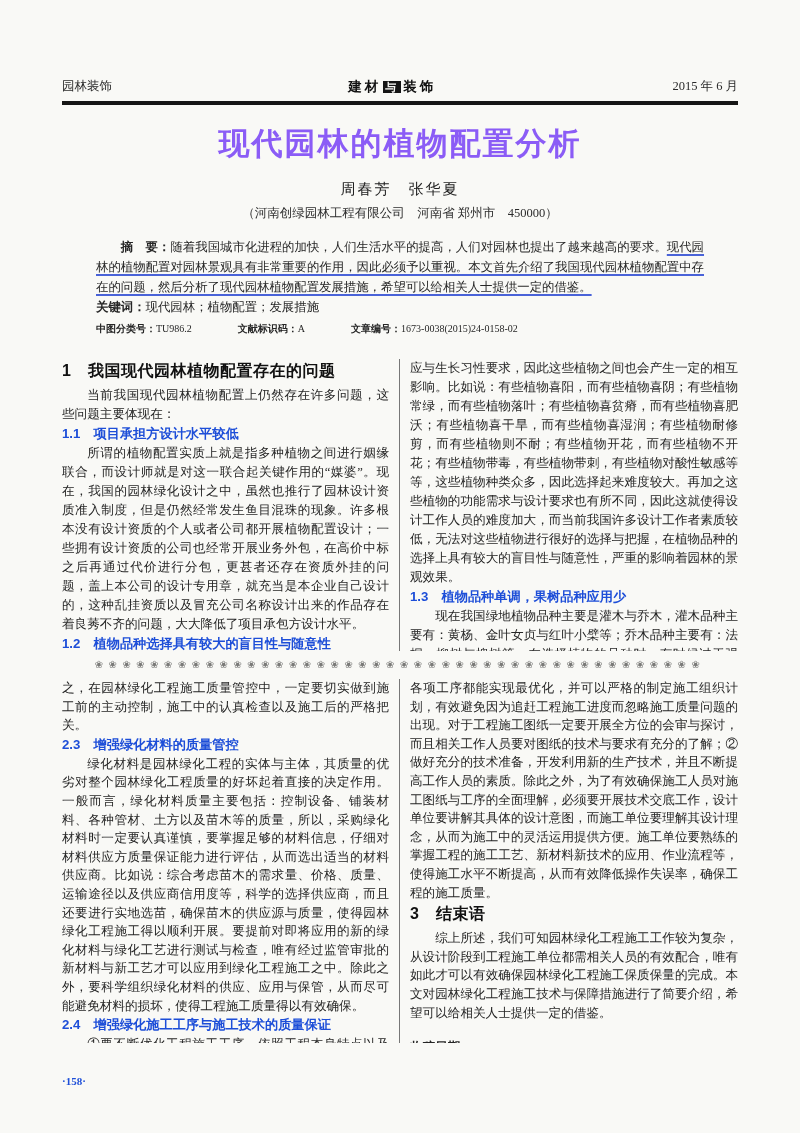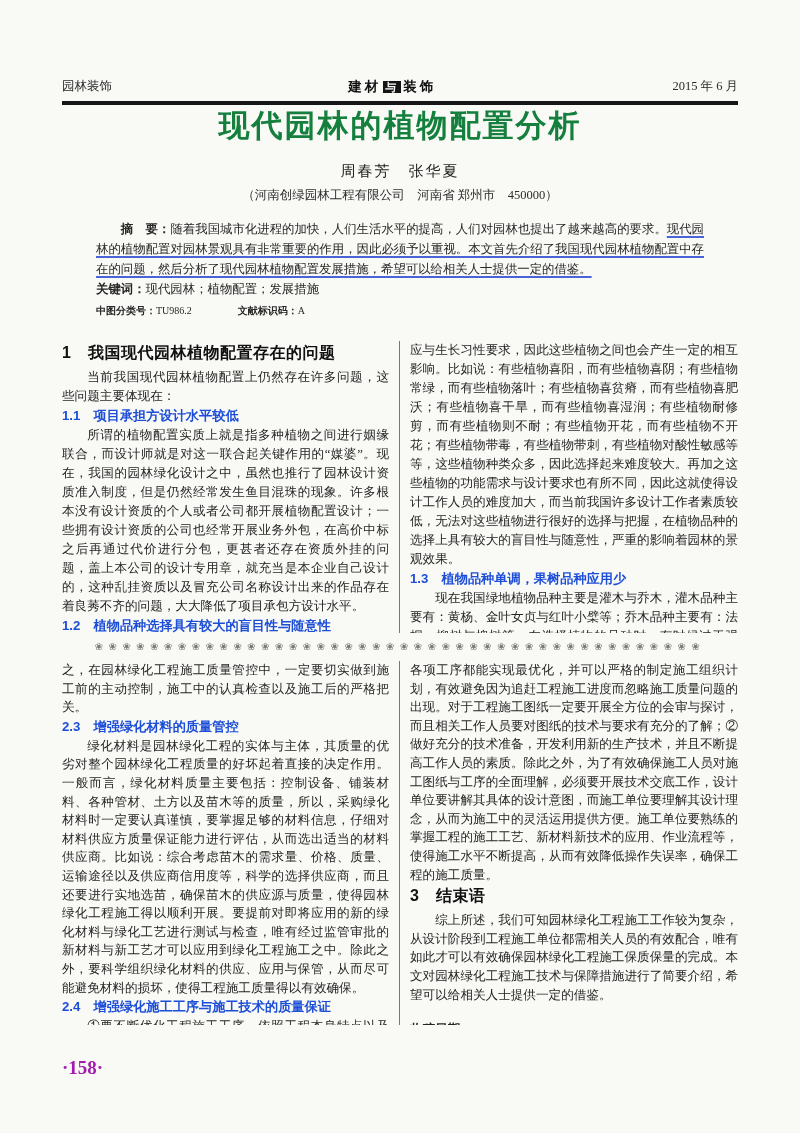--- a/index.html
+++ b/index.html
@@ -11,22 +11,22 @@
   }
   .inner { padding:0 62px; }
   
   .header-row { display:flex; justify-content:space-between; 
     padding-top:78px; font-size:12.5px; color:#2a2a2a; }
   .logo { font-weight:bold; letter-spacing:3px; font-size:13.5px;
     font-family:"Liberation Sans","DejaVu Sans",sans-serif; color:#111; }
   .logo .logo-mid { background:#151515; color:#f9f9f6; padding:0 2px; font-size:11px; margin:0 2px; }
   .rule { margin-top:5px; height:4px; border-top:2px solid #161616; border-bottom:2px solid #161616; }
   
-  .title { margin-top:0; text-align:center; font-size:31px; font-weight:bold;
-    letter-spacing:2px; color:#15803d; font-family:"Liberation Sans","DejaVu Sans",sans-serif; }
+  .title { margin-top:18px; text-align:center; font-size:31px; font-weight:bold;
+    letter-spacing:2px; color:#8b5cf6; font-family:"Liberation Sans","DejaVu Sans",sans-serif; }
   .authors { margin-top:15px; text-align:center; font-size:15px; letter-spacing:2px; color:#222; }
   .affiliation { margin-top:6px; text-align:center; font-size:12.5px; color:#2c2c2c; }
   
   .abstract-block { margin:15px 34px 0 34px; font-size:12.4px; line-height:20px; }
   .abstract-block p { text-align:justify; }
   .abs-p { text-indent:2em; }
   .bl { font-weight:bold; font-family:"Liberation Sans","DejaVu Sans",sans-serif; }
   .hl { text-decoration:underline; text-decoration-color:#4a63d8; text-decoration-thickness:1.5px; text-underline-offset:3px; }
   .meta-row { display:flex; margin-top:2px; font-size:10px; }
   .meta-row .m { white-space:nowrap; }
@@ -43,21 +43,21 @@
   h2.sec-h1 { font-size:16px; font-weight:bold; margin:2px 0 4px 0; color:#111;
     font-family:"Liberation Sans","DejaVu Sans",sans-serif; letter-spacing:0.5px; }
   h3.sec-h2 { font-size:13.2px; font-weight:bold; margin:1px 0; color:#1d4ed8;
     font-family:"Liberation Sans","DejaVu Sans",sans-serif; }
   .received { margin-top:16px; font-size:12.4px; }
   
   .ornament { margin-top:8px; height:16px; overflow:hidden; white-space:nowrap;
     font-size:10px; letter-spacing:5.5px; color:#7a7a78; text-align:center;
     font-family:"DejaVu Sans",sans-serif; }
   
-  .pagenum { margin-top:32px; font-size:19px; font-weight:600; color:#a21caf; }
+  .pagenum { margin-top:32px; font-size:11px; font-weight:600; color:#1d4ed8; }
 </style>
 </head>
 <body>
 
 <div class="page">
   <div class="inner">
 
     <div class="header-row">
       <span>园林装饰</span>
       <span class="logo"><span>建材</span><span class="logo-mid">与</span><span>装饰</span></span>
@@ -68,20 +68,21 @@
     <div class="title">现代园林的植物配置分析</div>
     <div class="authors">周春芳　张华夏</div>
     <div class="affiliation">（河南创绿园林工程有限公司　河南省 郑州市　450000）</div>
 
     <div class="abstract-block">
       <p class="abs-p"><span class="bl">摘　要：</span><span>随着我国城市化进程的加快，人们生活水平的提高，人们对园林也提出了越来越高的要求。</span><span class="hl">现代园林的植物配置对园林景观具有非常重要的作用，因此必须予以重视。本文首先介绍了我国现代园林植物配置中存在的问题，然后分析了现代园林植物配置发展措施，希望可以给相关人士提供一定的借鉴。</span></p>
       <p><span class="bl">关键词：</span><span>现代园林；植物配置；发展措施</span></p>
       <div class="meta-row">
         <span class="m"><span class="bl">中图分类号：</span><span>TU986.2</span></span>
         <span class="m"><span class="bl">文献标识码：</span><span>A</span></span>
+        <span class="m"><span class="bl">文章编号：</span><span>1673-0038(2015)24-0158-02</span></span>
       </div>
     </div>
 
     <div class="cols upper">
       <div class="col-l">
         <h2 class="sec-h1">1　我国现代园林植物配置存在的问题</h2>
         <p class="p-ind">当前我国现代园林植物配置上仍然存在许多问题，这些问题主要体现在：</p>
         <h3 class="sec-h2">1.1　项目承担方设计水平较低</h3>
         <p class="p-ind">所谓的植物配置实质上就是指多种植物之间进行姻缘联合，而设计师就是对这一联合起关键作用的“媒婆”。现在，我国的园林绿化设计之中，虽然也推行了园林设计资质准入制度，但是仍然经常发生鱼目混珠的现象。许多根本没有设计资质的个人或者公司都开展植物配置设计；一些拥有设计资质的公司也经常开展业务外包，在高价中标之后再通过代价进行分包，更甚者还存在资质外挂的问题，盖上本公司的设计专用章，就充当是本企业自己设计的，这种乱挂资质以及冒充公司名称设计出来的作品存在着良莠不齐的问题，大大降低了项目承包方设计水平。</p>
         <h3 class="sec-h2">1.2　植物品种选择具有较大的盲目性与随意性</h3>

